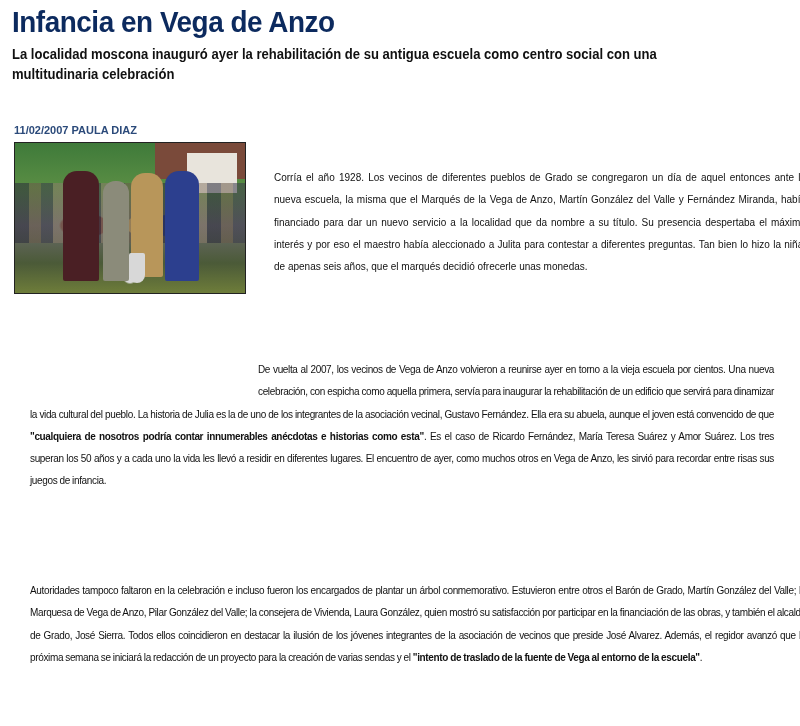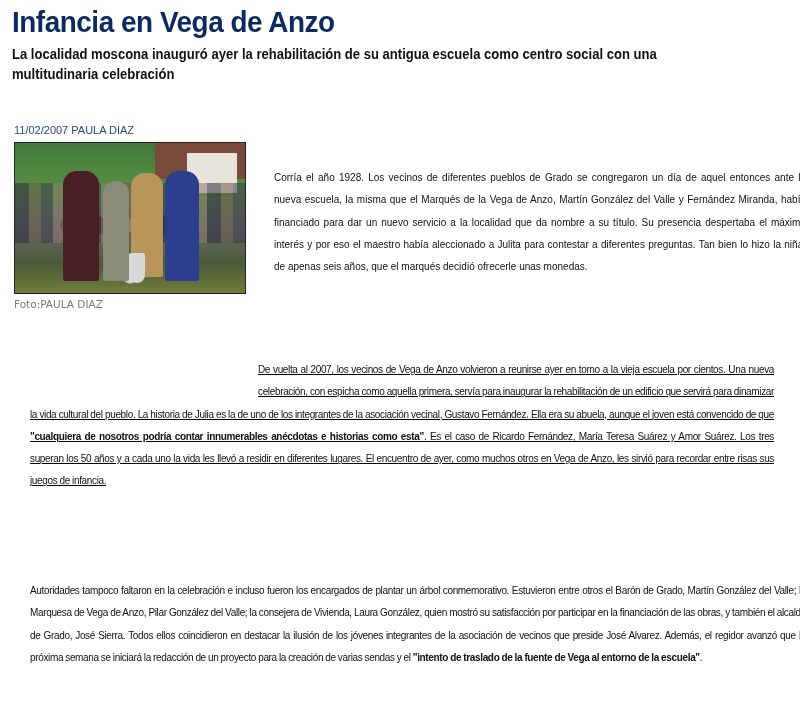--- a/index.html
+++ b/index.html
@@ -11,21 +11,21 @@
       transform: scaleX(0.93); transform-origin: left top;
     }
     .subtitle {
       position: absolute; left: 12px; top: 44px; width: 790px; margin: 0;
       font-family: "Liberation Sans", sans-serif; font-weight: bold;
       font-size: 14.5px; line-height: 20px; color: #111111;
       transform: scaleX(0.9); transform-origin: left top;
     }
     .byline {
       position: absolute; left: 14px; top: 124px;
-      font-family: "Liberation Sans", sans-serif; font-size: 11px; color: #2b4a7a;
+      font-family: "Liberation Sans", sans-serif; font-size: 11px; color: #2b4a7a; font-weight: bold;
     }
     .photo {
       position: absolute; left: 14px; top: 142px; width: 230px; height: 150px;
       border: 1px solid #222;
       background:
         radial-gradient(ellipse at 30% 55%, #5a2a2a 0 10%, transparent 11%),
         radial-gradient(ellipse at 55% 55%, #c9a866 0 8%, transparent 9%),
         radial-gradient(ellipse at 68% 55%, #2b3f8a 0 9%, transparent 10%),
         radial-gradient(ellipse at 50% 88%, #d9d9d9 0 4%, transparent 5%),
         linear-gradient(180deg, #3f7a3a 0%, #5a8e44 30%, #6b6b6b 55%, #4b5a38 80%, #6e7d3a 100%);
@@ -43,21 +43,21 @@
     .caption {
       position: absolute; left: 14px; top: 298px; width: 240px;
       font-family: "DejaVu Sans", sans-serif; font-size: 10.5px; line-height: 13px; color: #7a7a7a;
     }
     .caption span { display: block; }
     .body-text {
       font-family: "Liberation Sans", sans-serif; font-size: 10px; line-height: 22.3px; color: #111;
       text-align: justify; margin: 16px;
     }
     .p1-text { position: absolute; left: 258px; top: 151px; width: 532px; transform: scaleX(1); }
-    .p2-wrap { position: absolute; left: 14px; top: 343px; width: 776px; text-decoration: underline; }
+    .p2-wrap { position: absolute; left: 14px; top: 343px; width: 776px; }
     .float-space { float: left; width: 244px; height: 44px; }
     .p3-text { position: absolute; left: 14px; top: 564px; width: 776px; }
     .cond { letter-spacing: -0.35px; word-spacing: -0.3px; }
     b { font-weight: bold; }
   </style>
 </head>
 <body>
 
 <h1 class="title">Infancia en Vega de Anzo</h1>
 <h2 class="subtitle">La localidad moscona inauguró ayer la rehabilitación de su antigua escuela como centro social con una multitudinaria celebración</h2>
@@ -69,21 +69,20 @@
   <div class="wall"></div>
   <div class="crowd"></div>
   <div class="p1"></div>
   <div class="p2"></div>
   <div class="p3"></div>
   <div class="p4"></div>
   <div class="shovel"></div>
 </div>
 
 <div class="caption">
-  <span>Foto:PAULA DIAZ</span>
 </div>
 
 <p class="body-text p1-text">Corría el año 1928. Los vecinos de diferentes pueblos de Grado se congregaron un día de aquel entonces ante la nueva escuela, la misma que el Marqués de la Vega de Anzo, Martín González del Valle y Fernández Miranda, había financiado para dar un nuevo servicio a la localidad que da nombre a su título. Su presencia despertaba el máximo interés y por eso el maestro había aleccionado a Julita para contestar a diferentes preguntas. Tan bien lo hizo la niña, de apenas seis años, que el marqués decidió ofrecerle unas monedas.</p>
 
 <div class="p2-wrap">
   <div class="float-space"></div>
   <p class="body-text cond"><span>De vuelta al 2007, los vecinos de Vega de Anzo volvieron a reunirse ayer en torno a la vieja escuela por cientos. Una nueva celebración, con espicha como aquella primera, servía para inaugurar la rehabilitación de un edificio que servirá para dinamizar la vida cultural del pueblo. La historia de Julia es la de uno de los integrantes de la asociación vecinal, Gustavo Fernández. Ella era su abuela, aunque el joven está convencido de que </span><b>"cualquiera de nosotros podría contar innumerables anécdotas e historias como esta"</b><span>. Es el caso de Ricardo Fernández, María Teresa Suárez y Amor Suárez. Los tres superan los 50 años y a cada uno la vida les llevó a residir en diferentes lugares. El encuentro de ayer, como muchos otros en Vega de Anzo, les sirvió para recordar entre risas sus juegos de infancia.</span></p>
 </div>
 
 <p class="body-text p3-text cond"><span>Autoridades tampoco faltaron en la celebración e incluso fueron los encargados de plantar un árbol conmemorativo. Estuvieron entre otros el Barón de Grado, Martín González del Valle; la Marquesa de Vega de Anzo, Pilar González del Valle; la consejera de Vivienda, Laura González, quien mostró su satisfacción por participar en la financiación de las obras, y también el alcalde de Grado, José Sierra. Todos ellos coincidieron en destacar la ilusión de los jóvenes integrantes de la asociación de vecinos que preside José Alvarez. Además, el regidor avanzó que la próxima semana se iniciará la redacción de un proyecto para la creación de varias sendas y el </span><b>"intento de traslado de la fuente de Vega al entorno de la escuela"</b><span>.</span></p>

